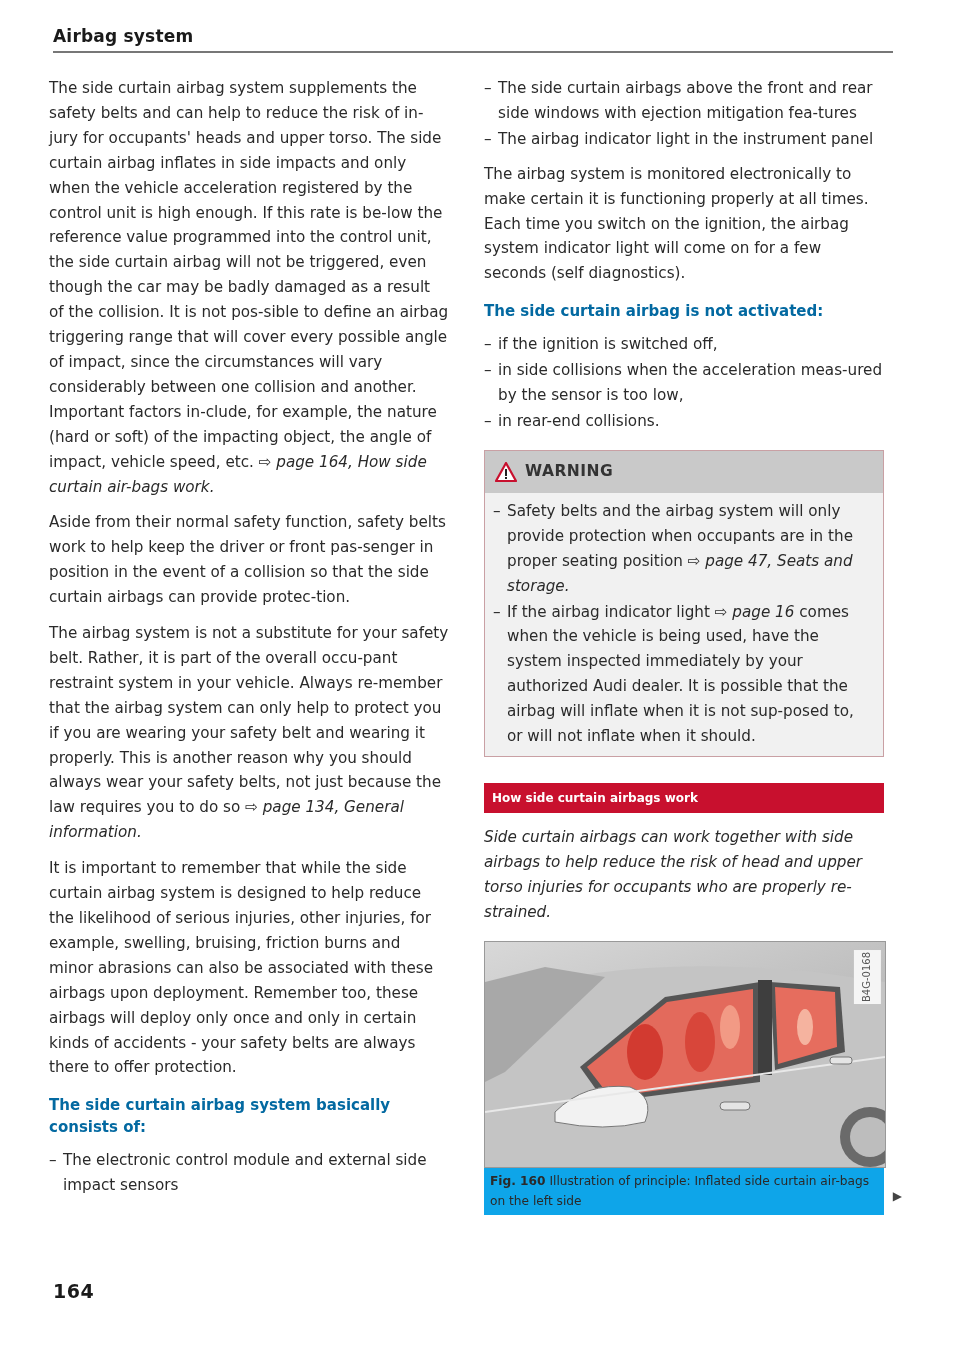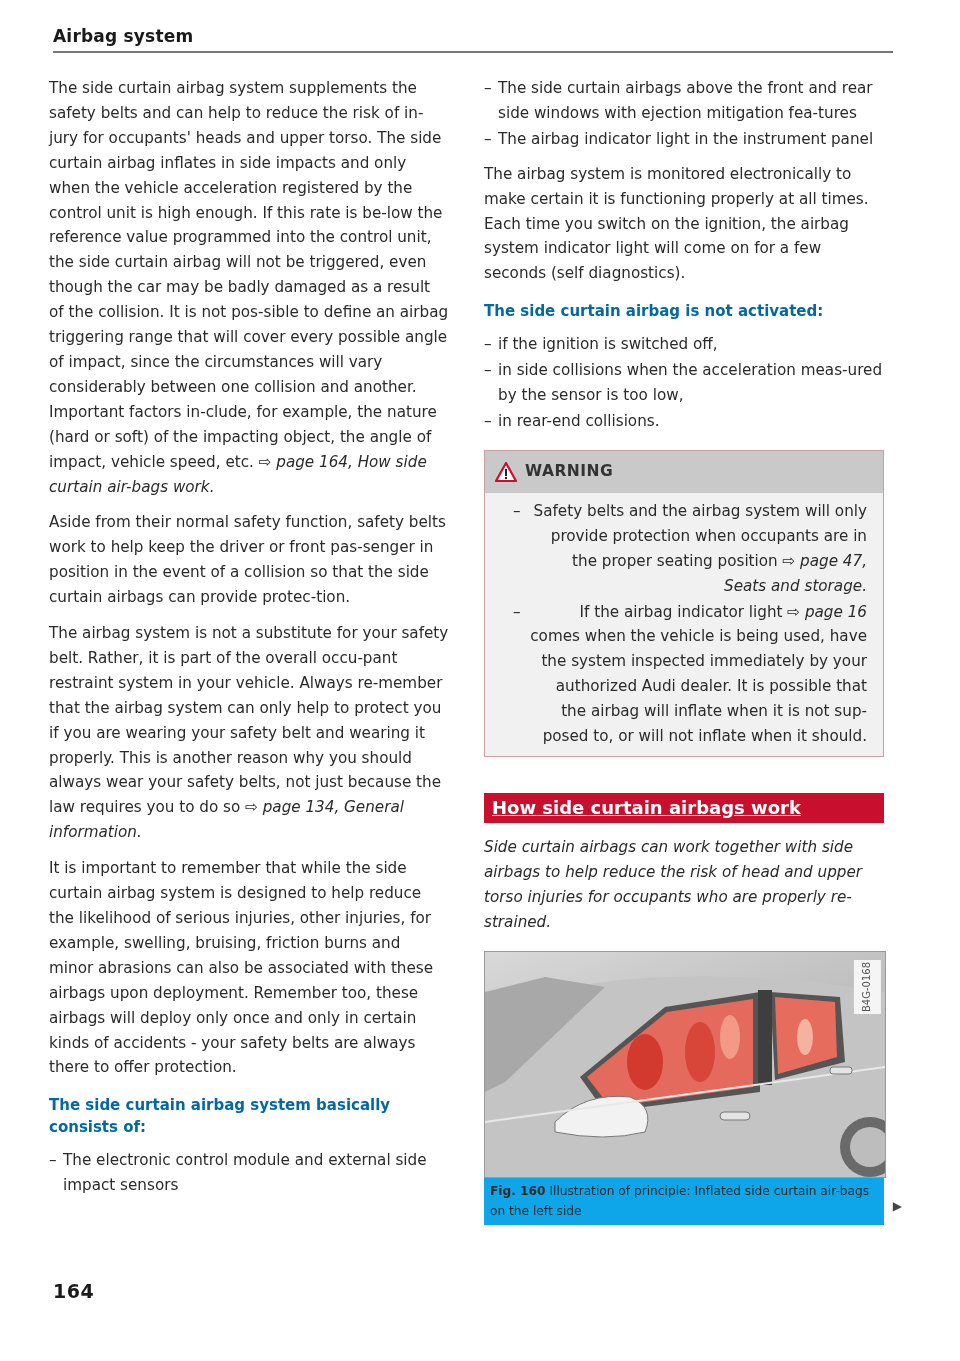--- a/index.html
+++ b/index.html
@@ -10,25 +10,25 @@
   .header-rule { position: absolute; top: 25px; left: 0; width: 840px; height: 2px; background: #777; }
   .col { position: absolute; top: 76px; font-size: 15.2px; line-height: 24.9px; }
   .col-left { left: 49px; width: 400px; }
   .col-right { left: 484px; width: 400px; }
   p { margin: 0 0 11px 0; }
   .xref { font-style: italic; }
   .subhead { font-weight: bold; font-size: 15px; line-height: 22px; margin: 14px 0 10px 0; color: #0369a1; }
   ul.dash { list-style: none; margin: 0 0 10px 0; padding: 0; }
   ul.dash li { position: relative; padding-left: 14px; margin-bottom: 1px; }
   ul.dash li::before { content: "–"; position: absolute; left: 0; top: 0; }
-  .warning { border: 1px solid #c9a0a4; background: #f1f1f1; margin: 16px 0 36px 0; text-align: right; }
+  .warning { border: 1px solid #c9a0a4; background: #f1f1f1; margin: 16px 0 26px 0; }
   .warning-head { background: #c9c9c9; padding: 6px 10px; display: flex; align-items: center; height: 30px; }
   .warning-title { font-weight: bold; font-size: 15.5px; margin-left: 8px; color: #333; letter-spacing: 0.5px; }
-  .warning-body { padding: 6px 16px 6px 28px; }
-  .section-bar { background: #c8102e; color: #fff; font-weight: bold; font-size: 18px; padding: 4px 8px; margin: 22px 0 12px 0; height: 22px; line-height: 22px; text-decoration: underline; }
+  .warning-body { padding: 6px 16px 6px 8px; }
+  .section-bar { background: #c8102e; color: #fff; font-weight: bold; font-size: 12px; padding: 4px 8px; margin: 22px 0 12px 0; height: 22px; line-height: 22px; }
   .lead { font-style: italic; }
   .figure { margin-top: 16px; background: #ececec; }
   .figure-img { position: relative; width: 400px; height: 225px; border: 1px solid #999; background: linear-gradient(160deg, #d8d8d8 0%, #bdbdbd 50%, #cfcfcf 100%); overflow: hidden; }
   .fig-code { position: absolute; right: 4px; top: 8px; font-size: 10px; writing-mode: vertical-rl; transform: rotate(180deg); color: #555; background: #f5f5f5; padding: 2px 1px; }
   .caption { font-size: 12.2px; line-height: 20px; padding: 3px 8px 4px 6px; background: #0ea5e9; }
   .caption-label { font-weight: bold; }
   .cont-arrow { position: absolute; right: -18px; bottom: 6px; color: #444; font-size: 12px; }
   .page-number { position: absolute; left: 53px; top: 1280px; font-weight: bold; font-size: 19px; color: #1a1a1a; letter-spacing: 0.5px; }
 </style>
 </head>

